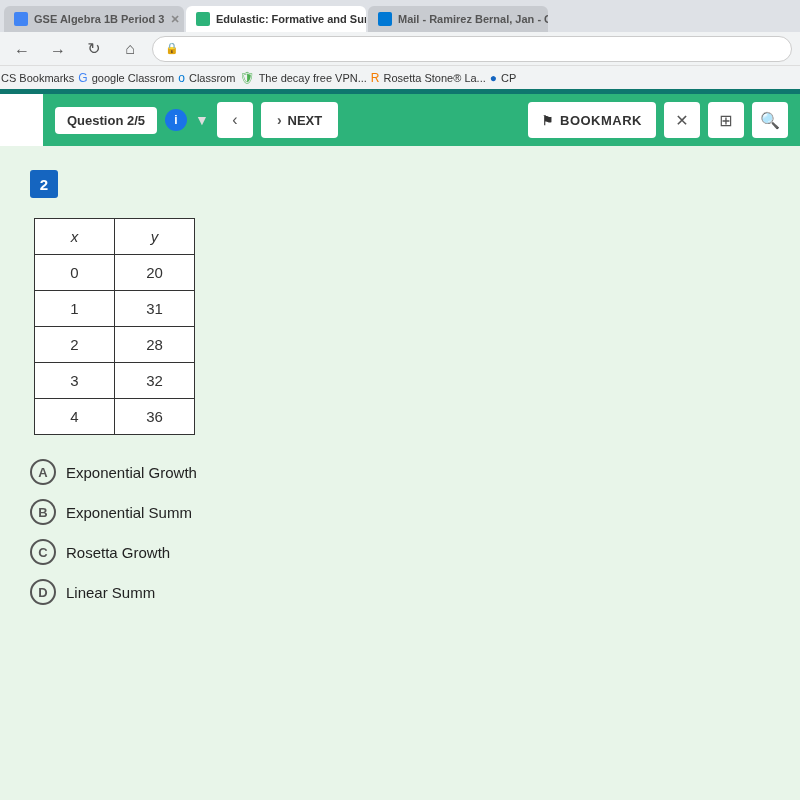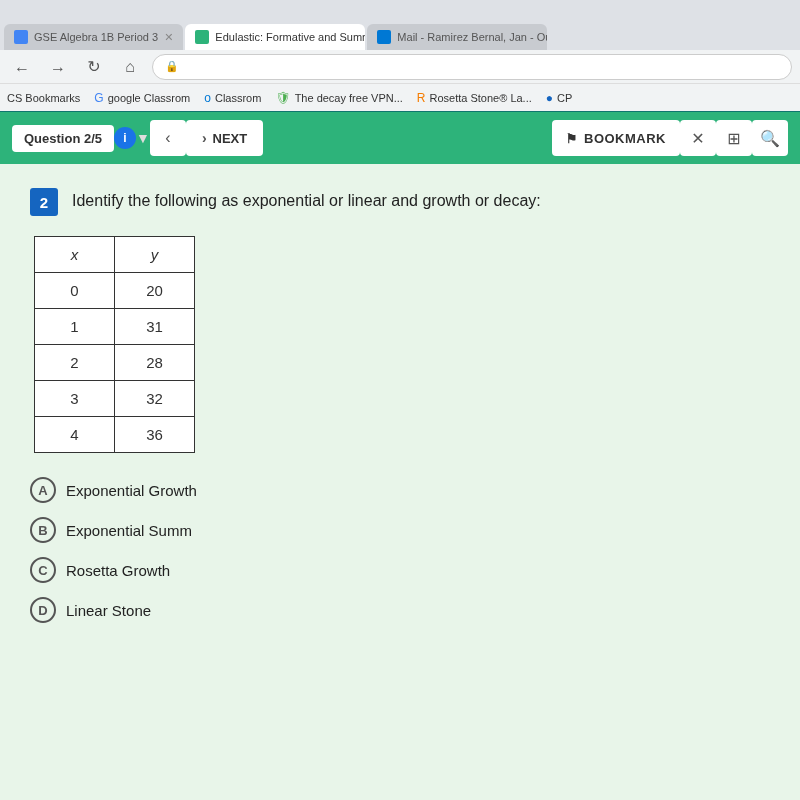--- a/index.html
+++ b/index.html
@@ -10,23 +10,24 @@
       height: 800px;
       overflow: hidden;
       font-size: 14px;
     }
 
     
     .browser-tabs {
       background: #dee1e6;
       display: flex;
       align-items: flex-end;
-      height: 50px;
+      height: 32px;
       padding: 0 4px;
       gap: 2px;
+      font-weight: bold;
     }
     .tab {
       display: flex;
       align-items: center;
       padding: 0 10px;
       height: 26px;
       border-radius: 6px 6px 0 0;
       font-size: 11px;
       gap: 6px;
       max-width: 180px;
@@ -89,41 +90,43 @@
       gap: 6px;
     }
     .lock-icon { color: #555; font-size: 11px; }
 
     
     .bookmarks-bar {
       background: #f1f3f4;
       display: flex;
       align-items: center;
       height: 28px;
-      padding: 0 7px;
-      gap: 14px;
-      border-bottom: 1px solid #0f766e;
+      padding: 0 1px;
+      gap: 4px;
+      border-bottom: 5px solid #0f766e;
       font-size: 11px;
       color: #333;
     }
     .bookmark-item {
       display: flex;
       align-items: center;
       gap: 4px;
       cursor: pointer;
       white-space: nowrap;
     }
 
     
     .edu-toolbar {
       background: #2db37a;
       display: flex;
       align-items: center;
       height: 52px;
       padding: 0 12px;
+      gap: 8px;
+      margin-left: 43px;
     }
     .question-indicator {
       background: #fff;
       border-radius: 4px;
       padding: 6px 12px;
       font-size: 13px;
       font-weight: bold;
       color: #333;
       display: flex;
       align-items: center;
@@ -370,21 +373,20 @@
   <button class="icon-btn">
     <span>🔍</span>
   </button>
 </div>
 
 <div class="main-content">
   <div class="question-header">
     <div class="question-number-badge">
       <span>2</span>
     </div>
-    <div class="question-text">Identify the following as exponential or linear and growth or decay:</div>
   </div>
 
   <table class="data-table">
     <thead>
       <tr>
         <th>x</th>
         <th>y</th>
       </tr>
     </thead>
     <tbody>
@@ -427,16 +429,16 @@
     <div class="answer-option">
       <div class="option-circle">
         <span>C</span>
       </div>
       <span>Rosetta Growth</span>
     </div>
     <div class="answer-option">
       <div class="option-circle">
         <span>D</span>
       </div>
-      <span>Linear Stone</span>
+      <span>Linear Summ</span>
     </div>
   </div>
 </div>
 
 </body></html>

